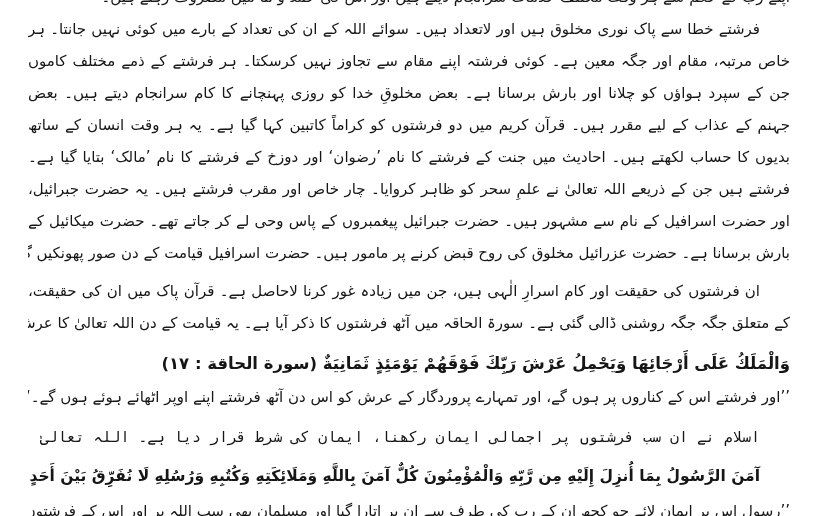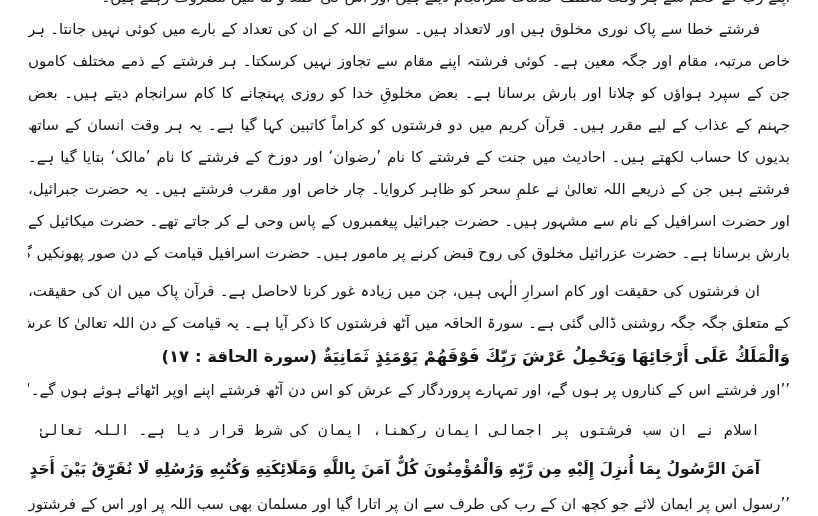--- a/index.html
+++ b/index.html
@@ -45,21 +45,21 @@
   .clip-bottom{ height:27px; overflow:hidden; margin-top:2px; }
   
   .verse{
     font-weight:bold;
     font-size:16.5px;
     line-height:34px;
     text-align:right;
     white-space:nowrap;
     overflow:hidden;
   }
-  .verse1wrap{ margin-top:1px; padding-right:0; text-align:right; }
+  .verse1wrap{ margin-top:8px; padding-right:0; text-align:right; }
   .verse1wrap .ref{ font-weight:bold; }
   .verse2wrap{ margin-top:4px; font-size:15.5px; }
   .translation{ line-height:32px; }
   .p2{ margin-top:6px; }
   .p3{ margin-top:10px;font-family:Liberation Mono, monospace; }
 </style>
 </head>
 <body>
 
 <div class="page">

